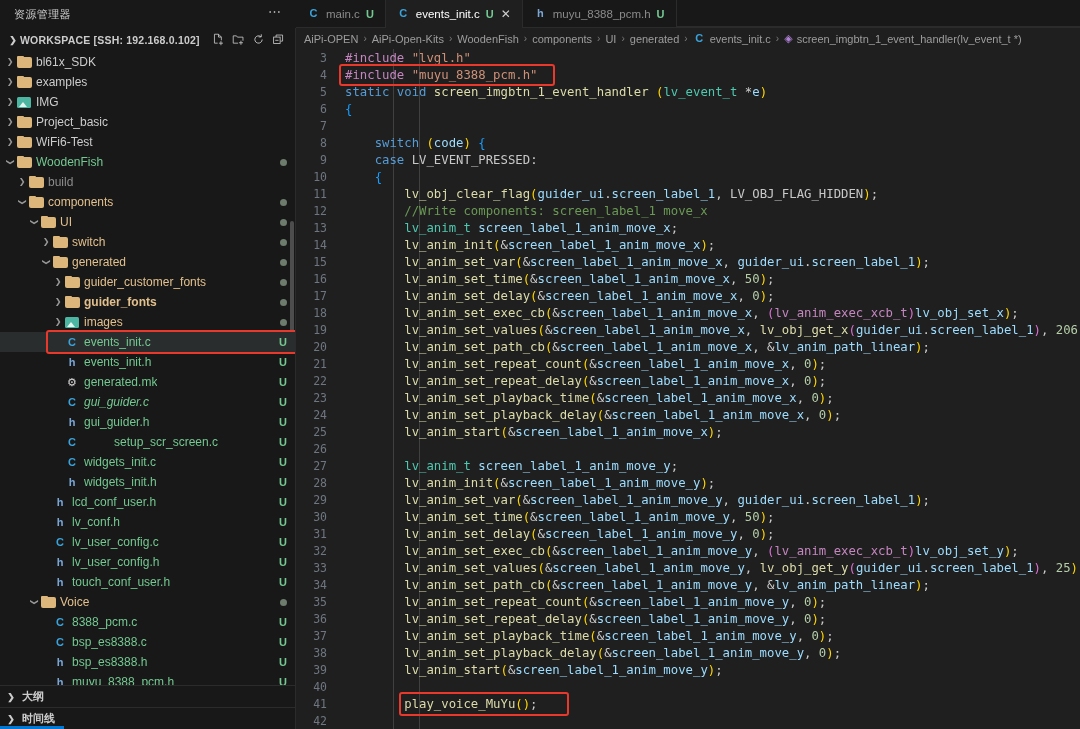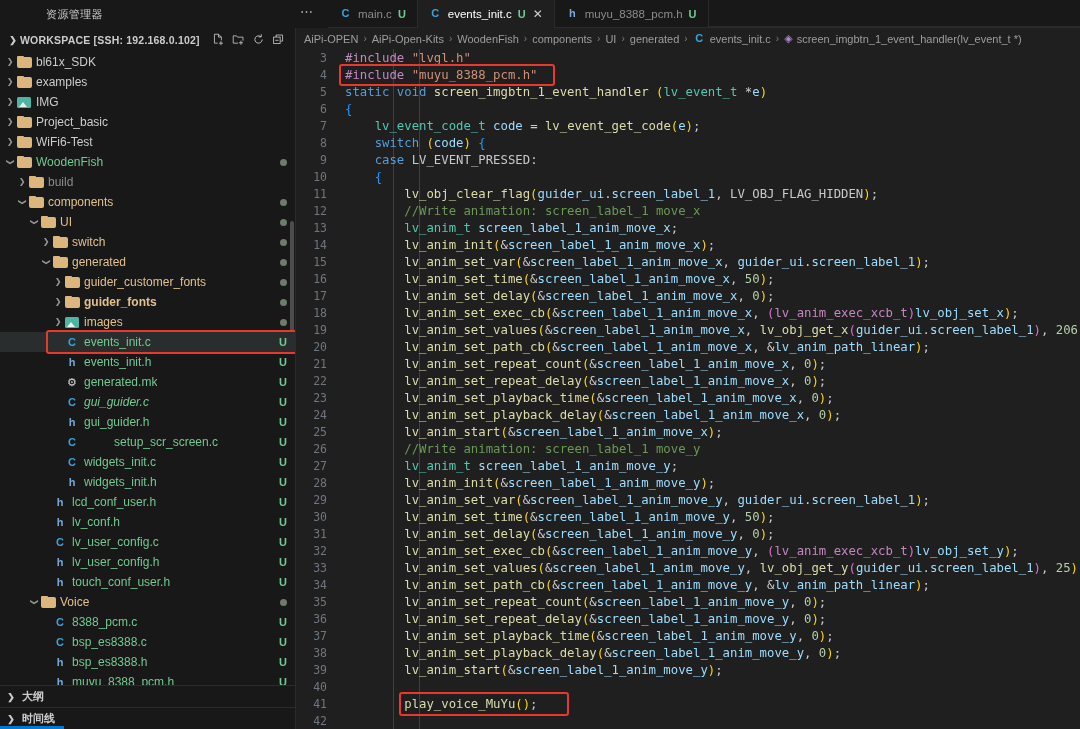--- a/index.html
+++ b/index.html
@@ -10,21 +10,21 @@
     -webkit-font-smoothing:antialiased;
   }
   .app{ width:1080px; height:729px; display:flex; flex-direction:column; position:relative; }
 
   
   .toprow{ height:28px; display:flex; flex:0 0 28px; background:#181818; }
 
   .explorer-title{
     width:296px; flex:0 0 296px; background:#181818;
     display:flex; align-items:center; padding:0 10px 0 14px;
-    color:#cccccc; font-size:11px; letter-spacing:.4px;margin-left:32px;
+    color:#cccccc; font-size:11px; letter-spacing:.4px;
   }
   .explorer-title .t{ flex:1; }
   .ellipsis-btn{ color:#cccccc; font-size:13px; letter-spacing:1px; line-height:10px;
      padding:1px 4px 5px; border-radius:3px; cursor:pointer;}
 
   .tabs{ flex:1; display:flex; background:#181818; align-items:stretch; border-bottom:1px solid #2b2b2b;}
   .tab{
     display:flex; align-items:center; gap:6px; padding:0 11px 0 11px;
     font-size:11.5px; color:#8b8b8b; background:#181818; cursor:pointer;
     border-right:1px solid #2b2b2b; position:relative; min-width:0;
@@ -492,40 +492,40 @@
             <span>screen_imgbtn_1_event_handler(lv_event_t *)</span>
           </span>
         </div>
       <div class="code-area" id="codearea">
         <div class="indent" style="left:97px;"></div>
         <div class="indent" style="left:123px;"></div>
       <div class="codeline"><span class="ln">3</span><span class="codetext"><span class="kc">#include</span> <span class="str">"lvgl.h"</span></span></div>
           <div class="codeline"><span class="ln">4</span><span class="codetext"><span class="kc">#include</span> <span class="str">"muyu_8388_pcm.h"</span></span></div>
           <div class="codeline"><span class="ln">5</span><span class="codetext"><span class="k">static</span> <span class="k">void</span> <span class="fn">screen_imgbtn_1_event_handler</span> <span class="p1">(</span><span class="ty">lv_event_t</span> <span class="pl">*</span><span class="var">e</span><span class="p1">)</span></span></div>
           <div class="codeline"><span class="ln">6</span><span class="codetext"><span class="p3">{</span></span></div>
-          <div class="codeline"><span class="ln">7</span><span class="codetext">    <span class="ty">lv_event_code_t</span> <span class="var">code</span> <span class="pl">=</span> <span class="fn">lv_event_get_code</span><span class="p1">(</span><span class="var">e</span><span class="p1">)</span><span class="pl">;</span></span></div>
+          <div class="codeline"><span class="ln">7</span></div>
           <div class="codeline"><span class="ln">8</span><span class="codetext">    <span class="k">switch</span> <span class="p1">(</span><span class="var">code</span><span class="p1">)</span> <span class="p3">{</span></span></div>
           <div class="codeline"><span class="ln">9</span><span class="codetext">    <span class="k">case</span> <span class="mac">LV_EVENT_PRESSED</span><span class="pl">:</span></span></div>
           <div class="codeline"><span class="ln">10</span><span class="codetext">    <span class="p3">{</span></span></div>
           <div class="codeline"><span class="ln">11</span><span class="codetext">        <span class="fn">lv_obj_clear_flag</span><span class="p1">(</span><span class="var">guider_ui</span><span class="pl">.</span><span class="var">screen_label_1</span><span class="pl">,</span> <span class="mac">LV_OBJ_FLAG_HIDDEN</span><span class="p1">)</span><span class="pl">;</span></span></div>
-          <div class="codeline"><span class="ln">12</span><span class="codetext"><span class="cm">        //Write animation: screen_label_1 move_x</span></span></div>
+          <div class="codeline"><span class="ln">12</span><span class="codetext"><span class="cm">        //Write components: screen_label_1 move_x</span></span></div>
           <div class="codeline"><span class="ln">13</span><span class="codetext">        <span class="ty">lv_anim_t</span> <span class="var">screen_label_1_anim_move_x</span><span class="pl">;</span></span></div>
           <div class="codeline"><span class="ln">14</span><span class="codetext">        <span class="fn">lv_anim_init</span><span class="p1">(</span><span class="pl">&amp;</span><span class="var">screen_label_1_anim_move_x</span><span class="p1">)</span><span class="pl">;</span></span></div>
           <div class="codeline"><span class="ln">15</span><span class="codetext">        <span class="fn">lv_anim_set_var</span><span class="p1">(</span><span class="pl">&amp;</span><span class="var">screen_label_1_anim_move_x</span><span class="pl">,</span> <span class="var">guider_ui</span><span class="pl">.</span><span class="var">screen_label_1</span><span class="p1">)</span><span class="pl">;</span></span></div>
           <div class="codeline"><span class="ln">16</span><span class="codetext">        <span class="fn">lv_anim_set_time</span><span class="p1">(</span><span class="pl">&amp;</span><span class="var">screen_label_1_anim_move_x</span><span class="pl">,</span> <span class="num">50</span><span class="p1">)</span><span class="pl">;</span></span></div>
           <div class="codeline"><span class="ln">17</span><span class="codetext">        <span class="fn">lv_anim_set_delay</span><span class="p1">(</span><span class="pl">&amp;</span><span class="var">screen_label_1_anim_move_x</span><span class="pl">,</span> <span class="num">0</span><span class="p1">)</span><span class="pl">;</span></span></div>
           <div class="codeline"><span class="ln">18</span><span class="codetext">        <span class="fn">lv_anim_set_exec_cb</span><span class="p1">(</span><span class="pl">&amp;</span><span class="var">screen_label_1_anim_move_x</span><span class="pl">,</span> <span class="p2">(</span><span class="cast">lv_anim_exec_xcb_t</span><span class="p2">)</span><span class="var">lv_obj_set_x</span><span class="p1">)</span><span class="pl">;</span></span></div>
           <div class="codeline"><span class="ln">19</span><span class="codetext">        <span class="fn">lv_anim_set_values</span><span class="p1">(</span><span class="pl">&amp;</span><span class="var">screen_label_1_anim_move_x</span><span class="pl">,</span> <span class="fn">lv_obj_get_x</span><span class="p2">(</span><span class="var">guider_ui</span><span class="pl">.</span><span class="var">screen_label_1</span><span class="p2">)</span><span class="pl">,</span> <span class="num">206</span><span class="p1">)</span></span></div>
           <div class="codeline"><span class="ln">20</span><span class="codetext">        <span class="fn">lv_anim_set_path_cb</span><span class="p1">(</span><span class="pl">&amp;</span><span class="var">screen_label_1_anim_move_x</span><span class="pl">,</span> <span class="pl">&amp;</span><span class="var">lv_anim_path_linear</span><span class="p1">)</span><span class="pl">;</span></span></div>
           <div class="codeline"><span class="ln">21</span><span class="codetext">        <span class="fn">lv_anim_set_repeat_count</span><span class="p1">(</span><span class="pl">&amp;</span><span class="var">screen_label_1_anim_move_x</span><span class="pl">,</span> <span class="num">0</span><span class="p1">)</span><span class="pl">;</span></span></div>
           <div class="codeline"><span class="ln">22</span><span class="codetext">        <span class="fn">lv_anim_set_repeat_delay</span><span class="p1">(</span><span class="pl">&amp;</span><span class="var">screen_label_1_anim_move_x</span><span class="pl">,</span> <span class="num">0</span><span class="p1">)</span><span class="pl">;</span></span></div>
           <div class="codeline"><span class="ln">23</span><span class="codetext">        <span class="fn">lv_anim_set_playback_time</span><span class="p1">(</span><span class="pl">&amp;</span><span class="var">screen_label_1_anim_move_x</span><span class="pl">,</span> <span class="num">0</span><span class="p1">)</span><span class="pl">;</span></span></div>
           <div class="codeline"><span class="ln">24</span><span class="codetext">        <span class="fn">lv_anim_set_playback_delay</span><span class="p1">(</span><span class="pl">&amp;</span><span class="var">screen_label_1_anim_move_x</span><span class="pl">,</span> <span class="num">0</span><span class="p1">)</span><span class="pl">;</span></span></div>
           <div class="codeline"><span class="ln">25</span><span class="codetext">        <span class="fn">lv_anim_start</span><span class="p1">(</span><span class="pl">&amp;</span><span class="var">screen_label_1_anim_move_x</span><span class="p1">)</span><span class="pl">;</span></span></div>
-          <div class="codeline"><span class="ln">26</span><span class="codetext"><span class="cm">        //Write animation: screen_label_1 move_y</span></span></div>
+          <div class="codeline"><span class="ln">26</span></div>
           <div class="codeline"><span class="ln">27</span><span class="codetext">        <span class="ty">lv_anim_t</span> <span class="var">screen_label_1_anim_move_y</span><span class="pl">;</span></span></div>
           <div class="codeline"><span class="ln">28</span><span class="codetext">        <span class="fn">lv_anim_init</span><span class="p1">(</span><span class="pl">&amp;</span><span class="var">screen_label_1_anim_move_y</span><span class="p1">)</span><span class="pl">;</span></span></div>
           <div class="codeline"><span class="ln">29</span><span class="codetext">        <span class="fn">lv_anim_set_var</span><span class="p1">(</span><span class="pl">&amp;</span><span class="var">screen_label_1_anim_move_y</span><span class="pl">,</span> <span class="var">guider_ui</span><span class="pl">.</span><span class="var">screen_label_1</span><span class="p1">)</span><span class="pl">;</span></span></div>
           <div class="codeline"><span class="ln">30</span><span class="codetext">        <span class="fn">lv_anim_set_time</span><span class="p1">(</span><span class="pl">&amp;</span><span class="var">screen_label_1_anim_move_y</span><span class="pl">,</span> <span class="num">50</span><span class="p1">)</span><span class="pl">;</span></span></div>
           <div class="codeline"><span class="ln">31</span><span class="codetext">        <span class="fn">lv_anim_set_delay</span><span class="p1">(</span><span class="pl">&amp;</span><span class="var">screen_label_1_anim_move_y</span><span class="pl">,</span> <span class="num">0</span><span class="p1">)</span><span class="pl">;</span></span></div>
           <div class="codeline"><span class="ln">32</span><span class="codetext">        <span class="fn">lv_anim_set_exec_cb</span><span class="p1">(</span><span class="pl">&amp;</span><span class="var">screen_label_1_anim_move_y</span><span class="pl">,</span> <span class="p2">(</span><span class="cast">lv_anim_exec_xcb_t</span><span class="p2">)</span><span class="var">lv_obj_set_y</span><span class="p1">)</span><span class="pl">;</span></span></div>
           <div class="codeline"><span class="ln">33</span><span class="codetext">        <span class="fn">lv_anim_set_values</span><span class="p1">(</span><span class="pl">&amp;</span><span class="var">screen_label_1_anim_move_y</span><span class="pl">,</span> <span class="fn">lv_obj_get_y</span><span class="p2">(</span><span class="var">guider_ui</span><span class="pl">.</span><span class="var">screen_label_1</span><span class="p2">)</span><span class="pl">,</span> <span class="num">25</span><span class="p1">)</span><span class="pl">;</span></span></div>
           <div class="codeline"><span class="ln">34</span><span class="codetext">        <span class="fn">lv_anim_set_path_cb</span><span class="p1">(</span><span class="pl">&amp;</span><span class="var">screen_label_1_anim_move_y</span><span class="pl">,</span> <span class="pl">&amp;</span><span class="var">lv_anim_path_linear</span><span class="p1">)</span><span class="pl">;</span></span></div>
           <div class="codeline"><span class="ln">35</span><span class="codetext">        <span class="fn">lv_anim_set_repeat_count</span><span class="p1">(</span><span class="pl">&amp;</span><span class="var">screen_label_1_anim_move_y</span><span class="pl">,</span> <span class="num">0</span><span class="p1">)</span><span class="pl">;</span></span></div>
           <div class="codeline"><span class="ln">36</span><span class="codetext">        <span class="fn">lv_anim_set_repeat_delay</span><span class="p1">(</span><span class="pl">&amp;</span><span class="var">screen_label_1_anim_move_y</span><span class="pl">,</span> <span class="num">0</span><span class="p1">)</span><span class="pl">;</span></span></div>

